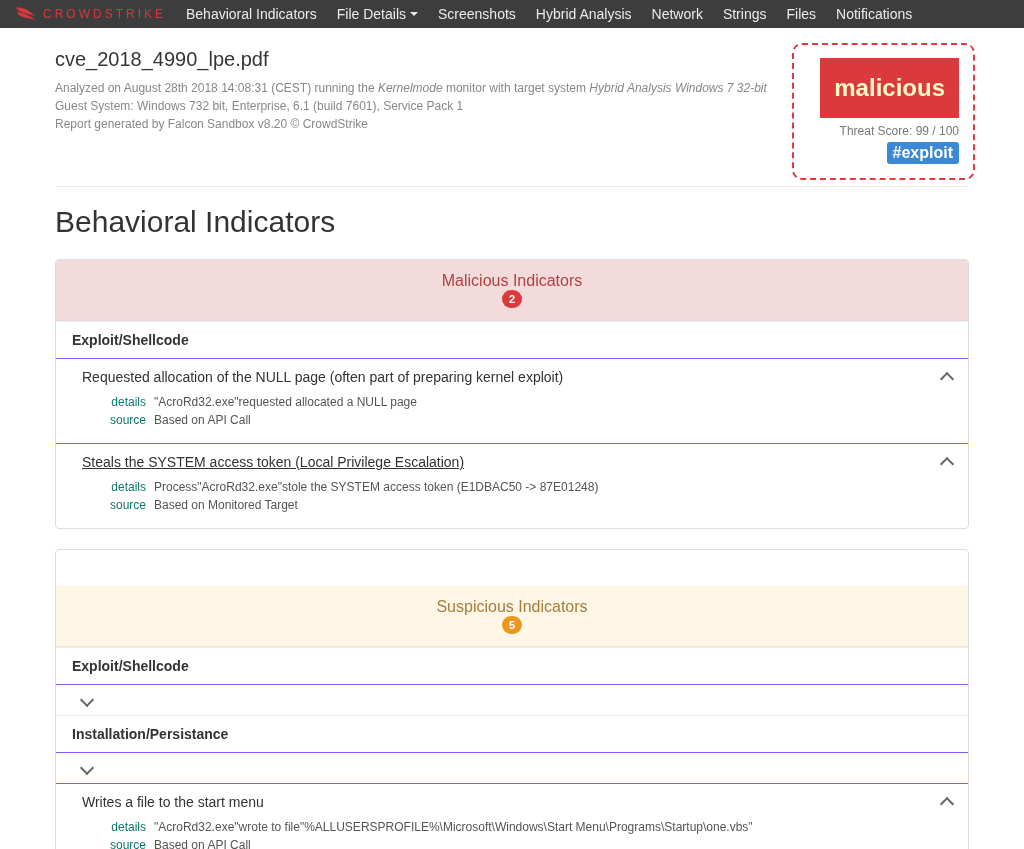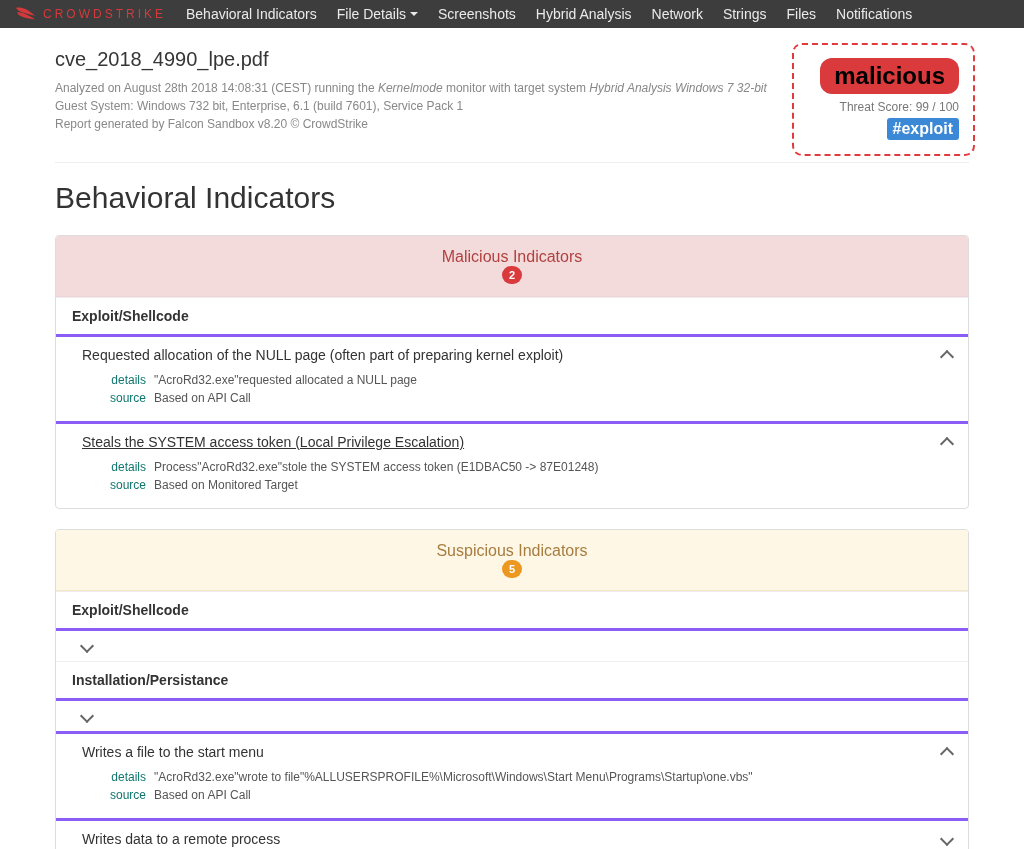--- a/index.html
+++ b/index.html
@@ -76,25 +76,25 @@
   }
   .score-box-outline {
     position: absolute;
     top: -5px; right: -6px; bottom: -6px; left: -10px;
     border: 2px dashed #e13a3c;
     border-radius: 10px;
   }
   .badge-mal {
     display: inline-block;
     background: #da3a3c;
-    color: #000000;
+    color: #fef9c3;
     font-size: 24px;
     font-weight: 700;
-    padding: 4px 14px;
-    border-radius: 12px;
+    padding: 16px 14px;
+    border-radius: 0;
     margin-bottom: 4px;
   }
   .threat-score {
     font-size: 12px;
     color: #777;
   }
   .tag-exploit {
     display: inline-block;
     background: #3b89d6;
     color: #fff;
@@ -118,20 +118,21 @@
   }
   .panel-malicious .panel-head {
     background: #f3dbdc;
     color: #b1403f;
     border-bottom: 1px solid #eed3d7;
   }
   .panel-suspicious .panel-head {
     background: #fef7e6;
     color: #a77c3f;
     border-bottom: 1px solid #f5e7c5;
+    margin-top: 36px;
   }
   .panel-head {
     display: flex;
     justify-content: space-between;
     align-items: center;
     padding: 12px 16px;
     font-size: 16px;
     flex-direction: column;
   }
   .badge-count {
@@ -149,21 +150,21 @@
   .badge-red { background: #da3a3c; }
   .badge-orange { background: #ec971f; }
   .cat-head {
     padding: 10px 16px;
     font-weight: 700;
     color: #333;
     border-top: 1px solid #eee;
   }
   .cat-head:first-of-type { border-top: none; }
   .ind {
-    border-top: 3px solid #8b5cf6;
+    border-top: 1px solid #8b5cf6;
     padding: 10px 16px 10px 26px;
     display: flex;
     justify-content: space-between;
     align-items: center;
     cursor: pointer;
   }
   .ind-title { color: #333; }
   .ind-title.underlined { text-decoration: underline; }
   .chev {
     width: 10px; height: 10px;

